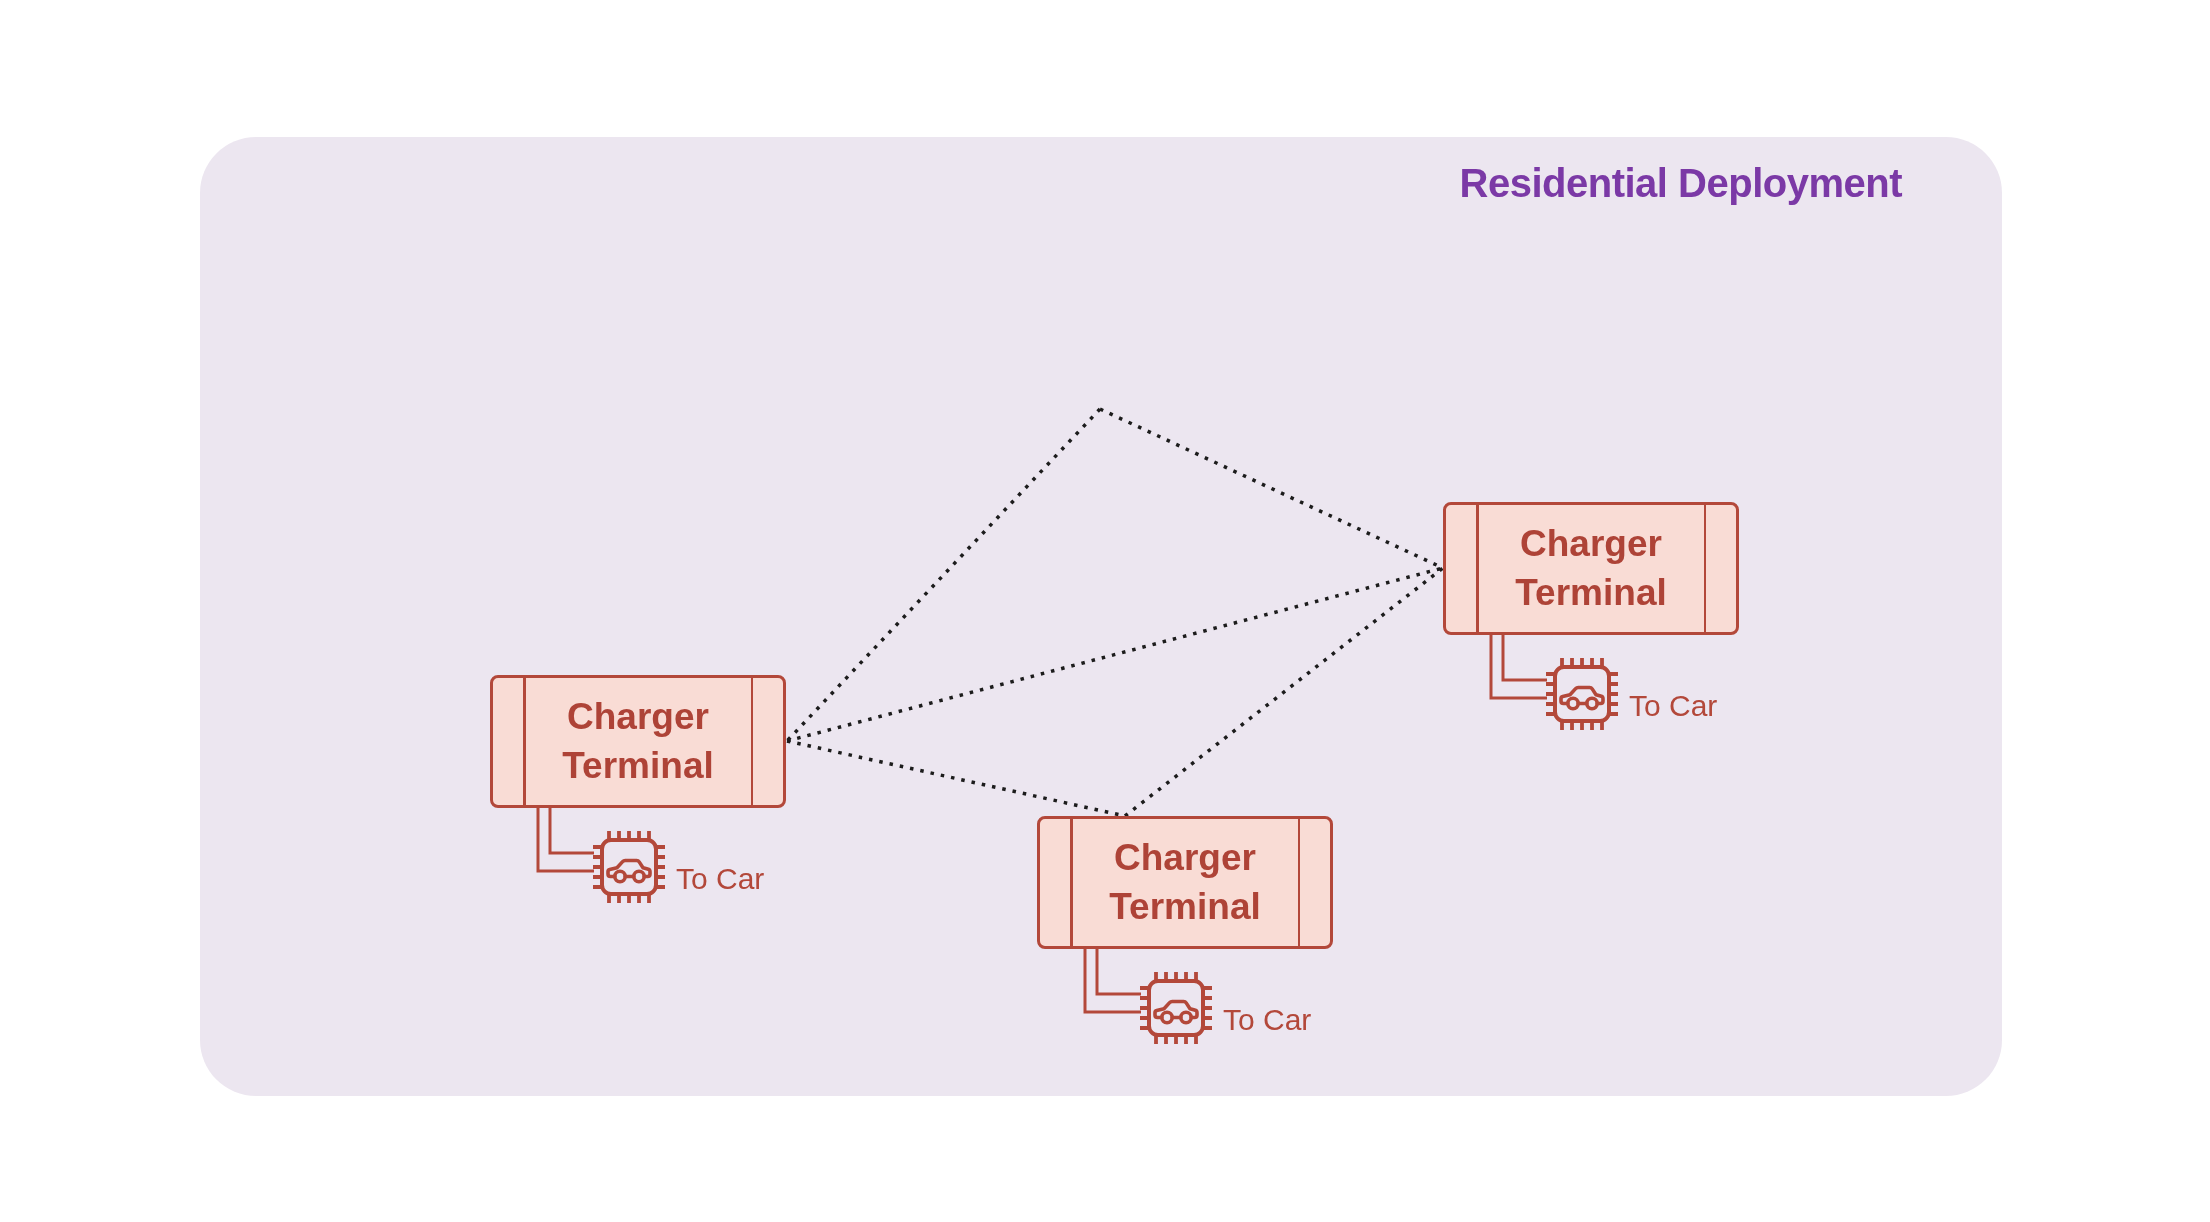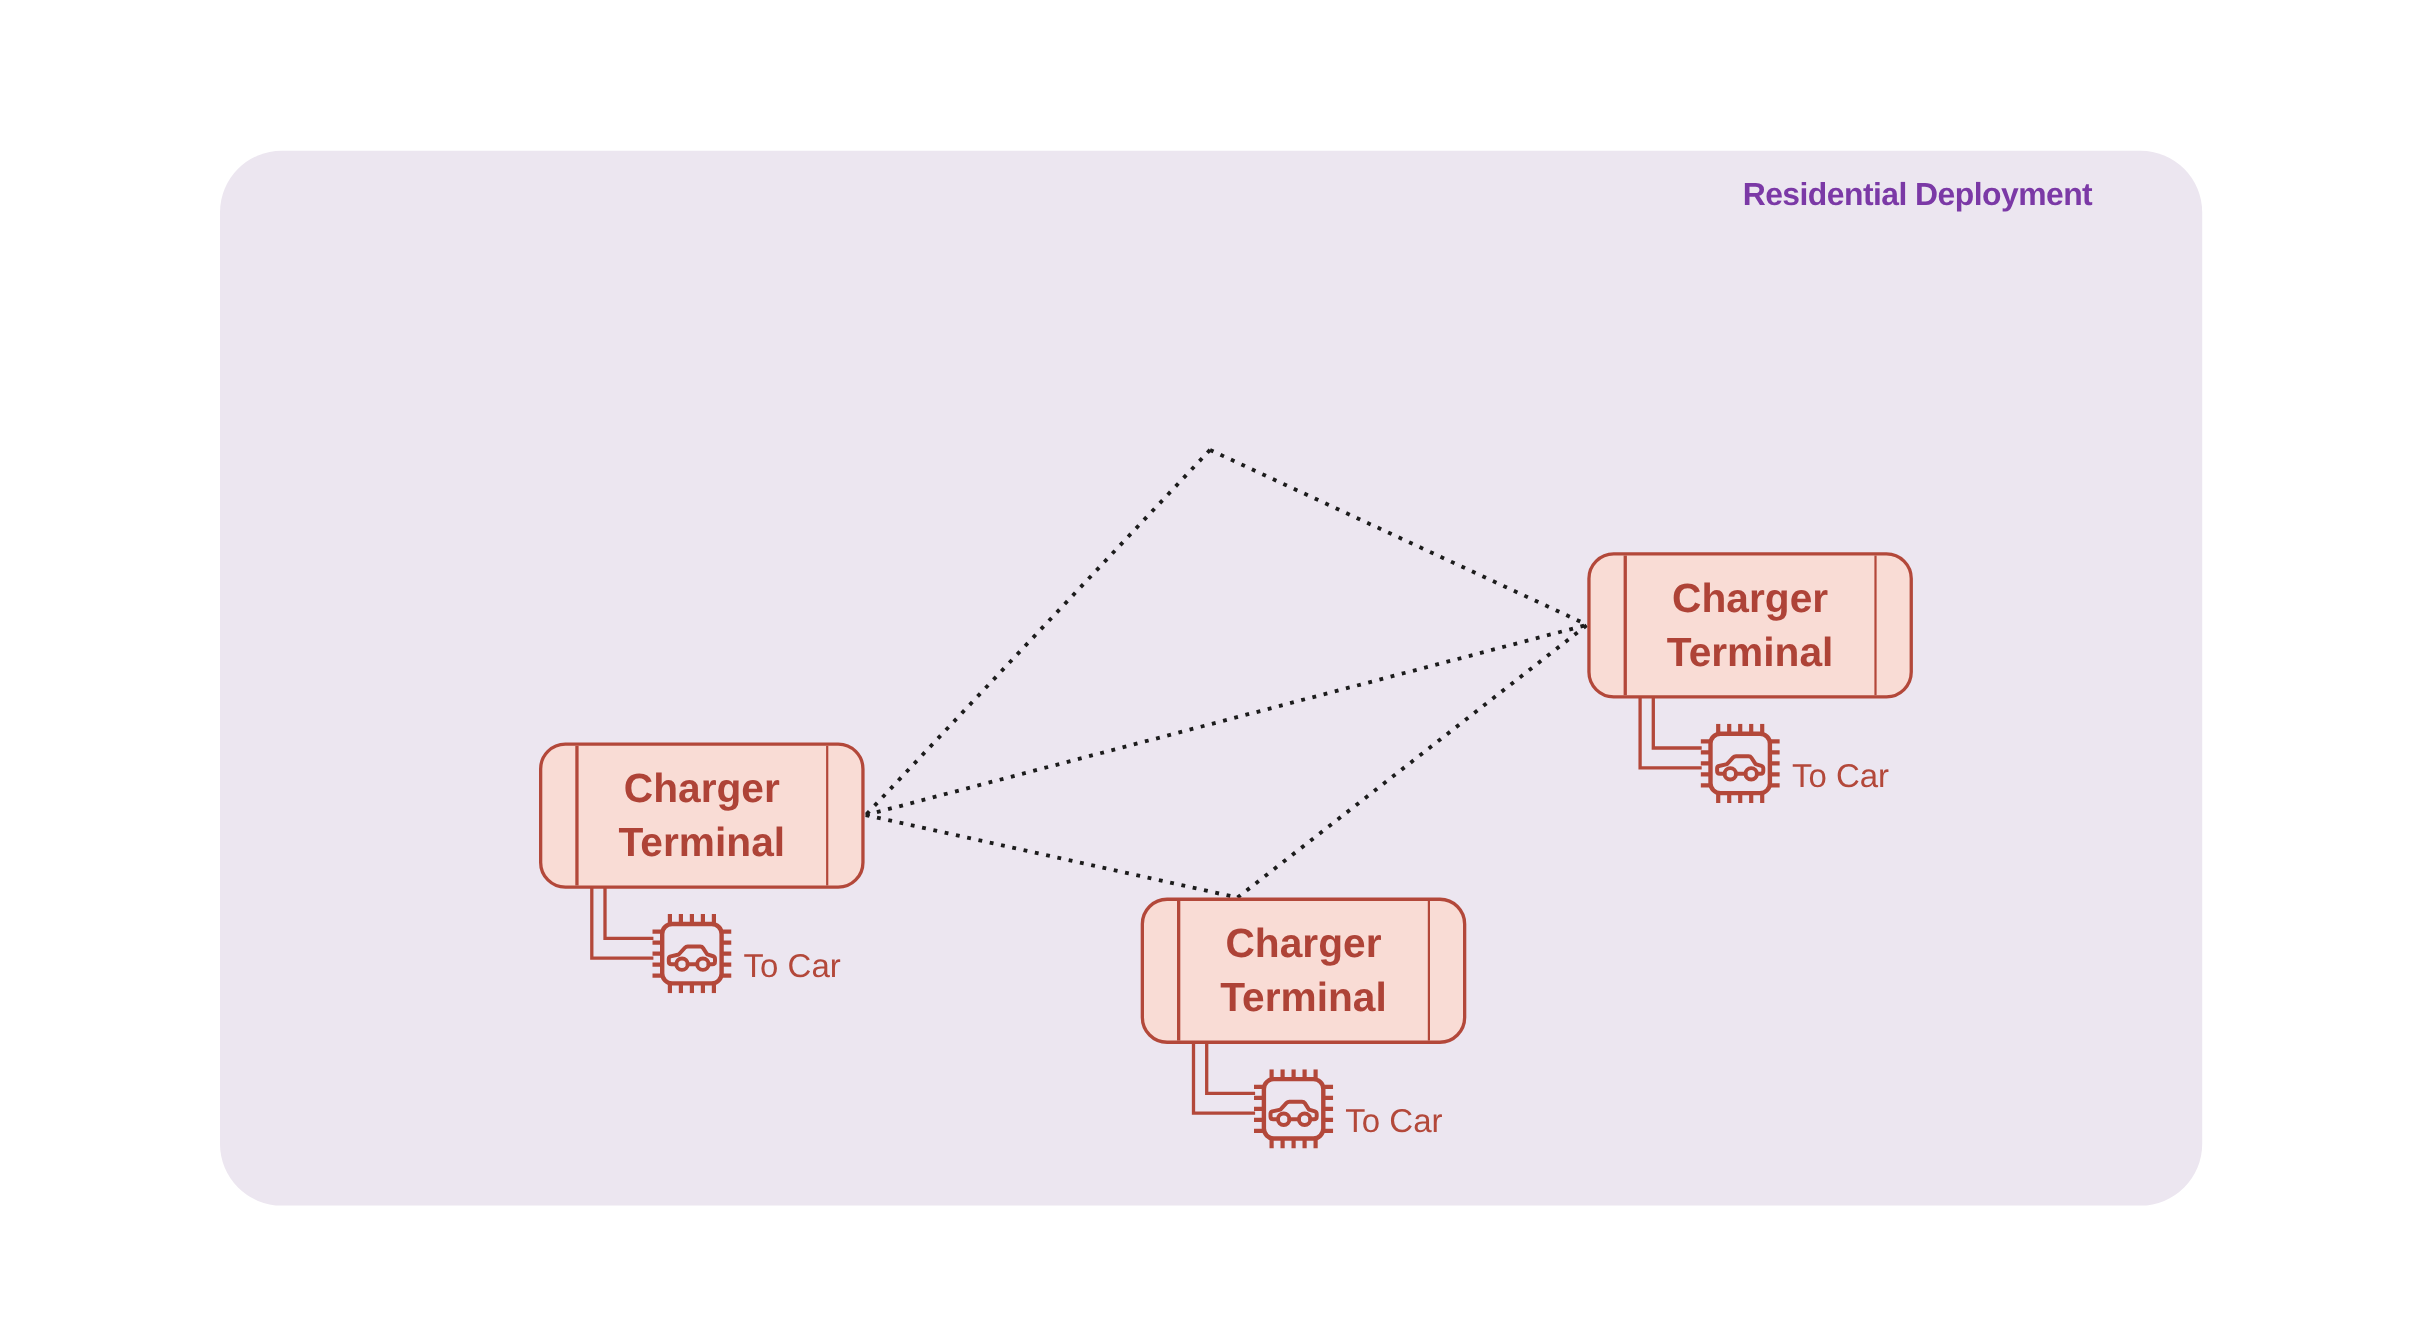--- a/index.html
+++ b/index.html
@@ -4,38 +4,38 @@
 <style>
   html,body{margin:0;padding:0;background:#ffffff;}
   body{width:2210px;height:1222px;position:relative;overflow:hidden;
        font-family:"Liberation Sans",sans-serif;}
   .stage{position:absolute;inset:0;}
 
   
   .cluster{position:absolute;left:200px;top:137px;width:1802px;height:959px;
            background:#ece6f0;border-radius:56px;}
   .cluster-title{position:absolute;right:100px;top:24px;
-                 font-size:29px;font-weight:bold;color:#7b39a6;
+                 font-size:40px;font-weight:bold;color:#7b39a6;
                  letter-spacing:-0.5px;white-space:nowrap;}
 
   
   svg.wires{position:absolute;left:0;top:0;pointer-events:none;}
   .dotted-edge{stroke:#1c1c1c;stroke-width:3.5;stroke-dasharray:3.5 7;fill:none;stroke-linecap:butt;}
   .bus-line{stroke:#b3483a;stroke-width:3;fill:none;}
 
   
   .controller{position:absolute;left:866px;top:243px;width:456px;height:166px;
               box-sizing:border-box;border:5px solid #d09d15;background:#fce8cf;
               display:flex;align-items:center;justify-content:center;}
   .controller::before{content:"";position:absolute;inset:3px;border:3px solid #d09d15;pointer-events:none;}
   .controller .node-label{color:#7e6614;}
 
   
   .terminal-box{position:absolute;width:296px;height:133px;box-sizing:border-box;
-                border:3px solid #b3483a;border-radius:24px;background:#f9dcd5;
+                border:3px solid #b3483a;border-radius:8px;background:#f9dcd5;
                 display:flex;align-items:center;justify-content:center;}
   .terminal-box::before,.terminal-box::after{content:"";position:absolute;top:0;bottom:0;
                 width:2.5px;background:#b3483a;}
   .terminal-box::before{left:30px;}
   .terminal-box::after{right:30px;}
   .t1{left:490px;top:675px;}
   .t2{left:1443px;top:502px;}
   .t3{left:1037px;top:816px;}
   .terminal-box .node-label{color:#ae4337;}
 

